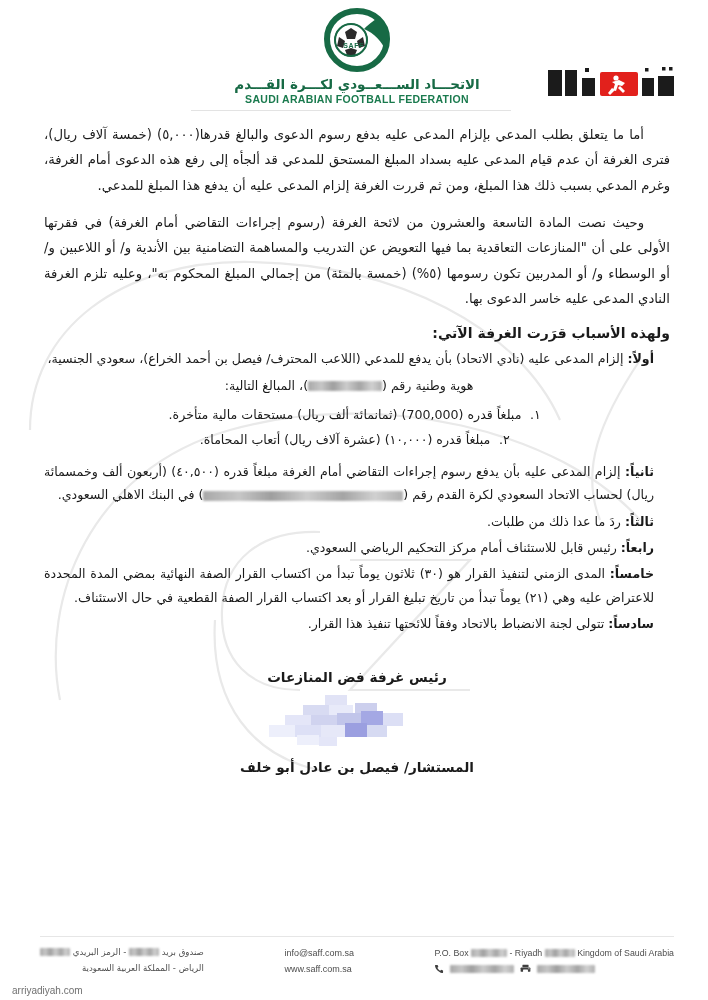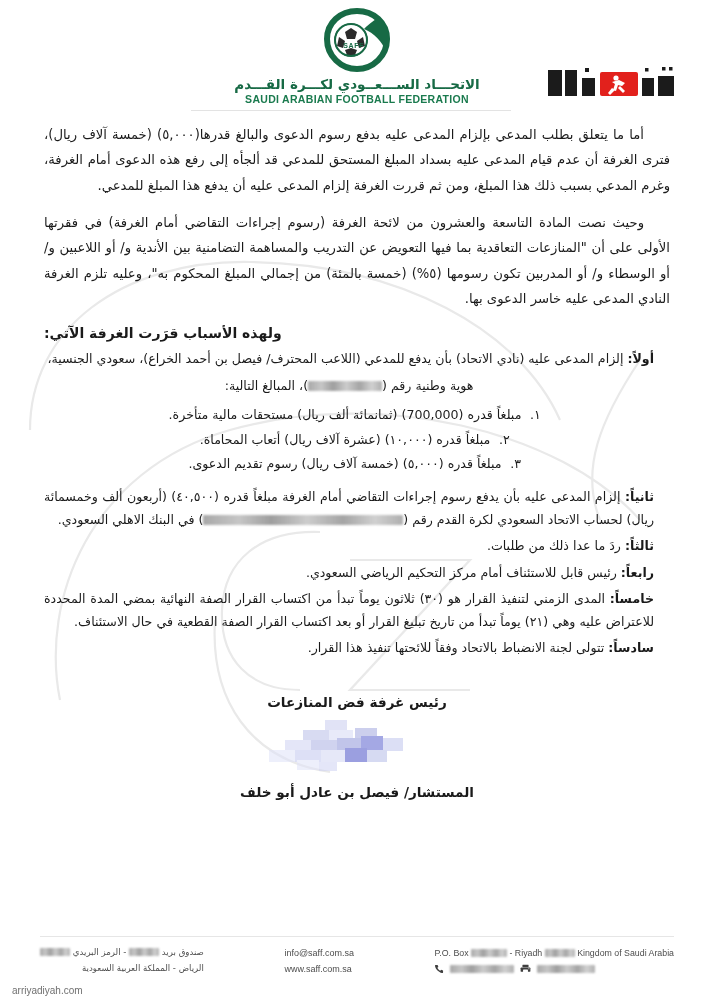--- a/index.html
+++ b/index.html
@@ -98,21 +98,21 @@
     font-size: 13.2px;
     line-height: 1.92;
     text-indent: 26px;
     font-family: "DejaVu Sans", sans-serif;
   }
 
   .section-title {
     margin: 14px 0 6px 0;
     font-size: 14px;
     font-weight: bold;
-    text-align: left;
+    text-align: right;
     font-family: "DejaVu Sans", sans-serif;
   }
 
   .clause {
     margin: 0 16px 3px 0;
     font-size: 12.6px;
     line-height: 1.85;
     text-align: justify;
     font-family: "DejaVu Sans", sans-serif;
   }
@@ -323,24 +323,20 @@
     </p>
 
     <ol class="amounts">
       <li>
         <span class="li-num">١.</span>
         <span>مبلغاً قدره (700,000) (ثمانمائة ألف ريال) مستحقات مالية متأخرة.</span>
       </li>
       <li>
         <span class="li-num">٢.</span>
         <span>مبلغاً قدره (١٠,٠٠٠) (عشرة آلاف ريال) أتعاب المحاماة.</span>
-      </li>
-      <li>
-        <span class="li-num">٣.</span>
-        <span>مبلغاً قدره (٥,٠٠٠) (خمسة آلاف ريال) رسوم تقديم الدعوى.</span>
       </li>
     </ol>
 
     <p class="clause">
       <b>ثانياً:</b>
       <span>إلزام المدعى عليه بأن يدفع رسوم إجراءات التقاضي أمام الغرفة مبلغاً قدره (٤٠,٥٠٠) (أربعون ألف وخمسمائة ريال) لحساب الاتحاد السعودي لكرة القدم رقم (</span><span class="redact w-acc"></span><span>) في البنك الاهلي السعودي.</span>
     </p>
 
     <p class="clause">
       <b>ثالثاً:</b>

